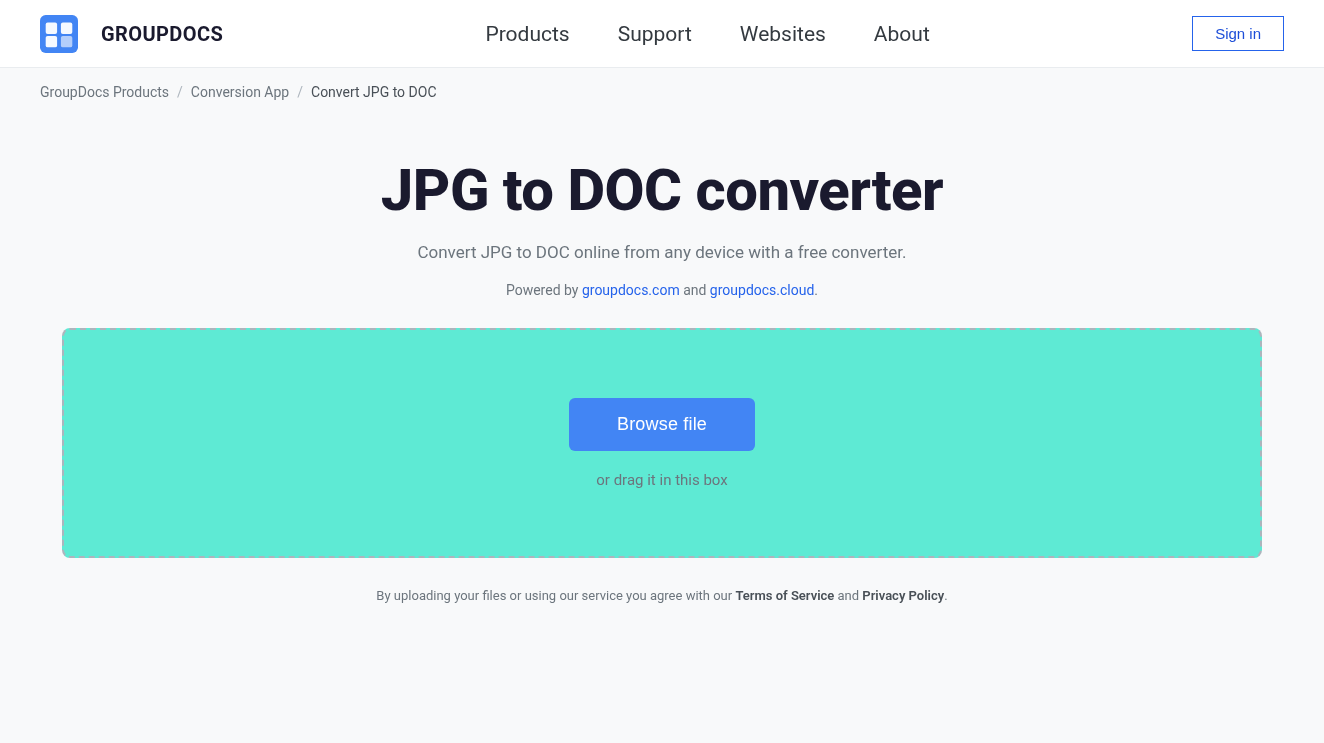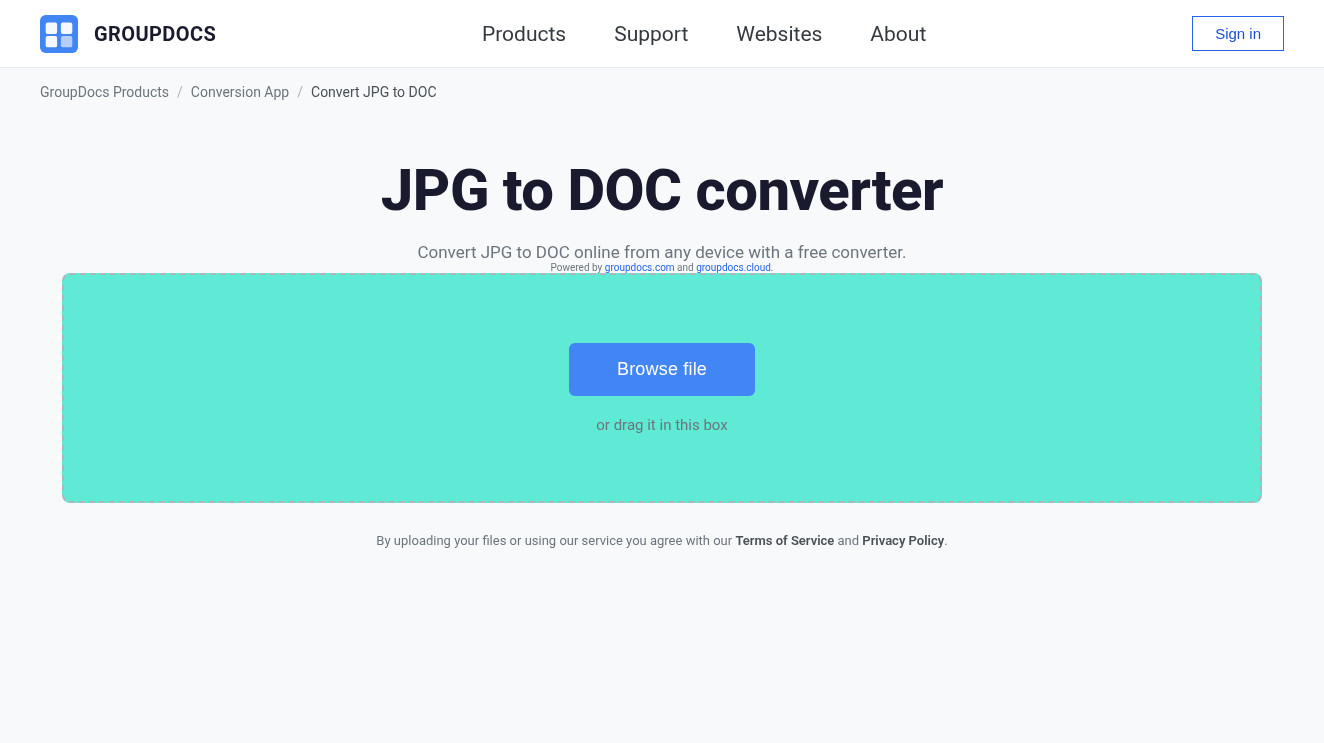--- a/index.html
+++ b/index.html
@@ -23,21 +23,21 @@
       height: 68px;
       display: flex;
       align-items: center;
       padding: 0 40px;
       justify-content: space-between;
     }
 
     .logo-area {
       display: flex;
       align-items: center;
-      gap: 16px;
+      gap: 23px;
     }
 
     .logo-icon {
       width: 38px;
       height: 38px;
     }
 
     .logo-text {
       font-size: 20px;
       font-weight: 700;
@@ -108,26 +108,28 @@
       color: #1a1a2e;
       text-align: center;
       margin-bottom: 18px;
       letter-spacing: -0.5px;
     }
 
     .page-subtitle {
       font-size: 17px;
       color: #6c757d;
       text-align: left;
+      margin-bottom: 20px;
     }
 
     .powered-by {
-      font-size: 10px;
+      font-size: 14px;
       color: #6c757d;
       text-align: center;
+      margin-bottom: 30px;
     }
 
     .powered-by a {
       color: #2563eb;
       text-decoration: none;
     }
 
     
     .drop-zone {
       width: 1200px;

